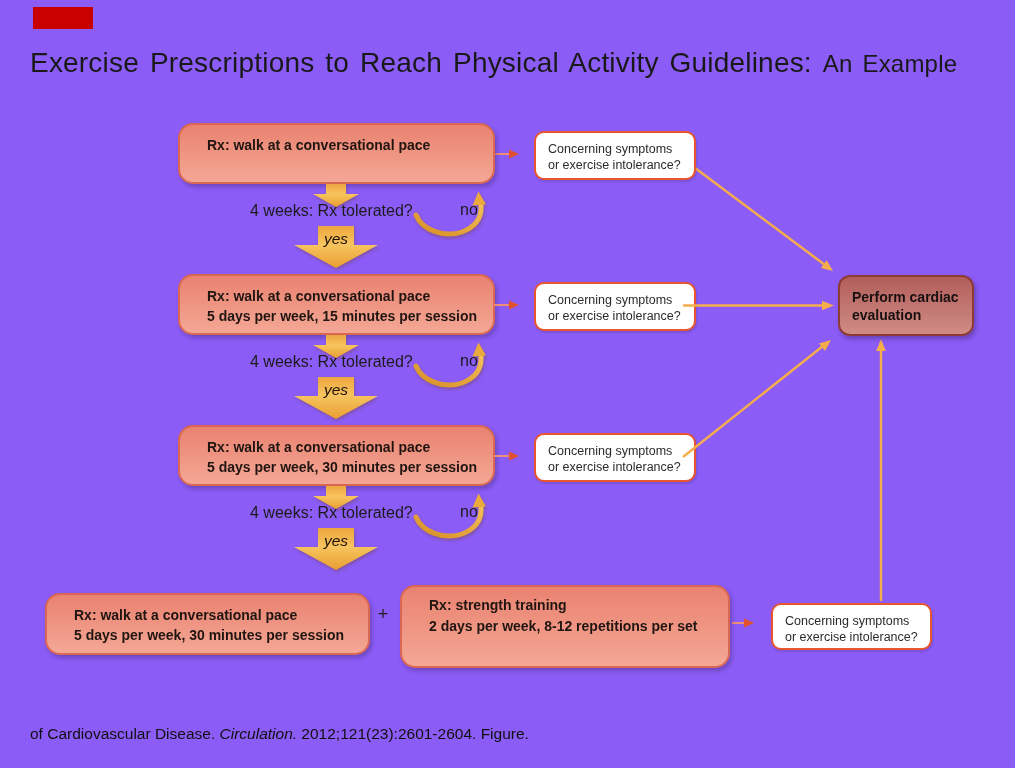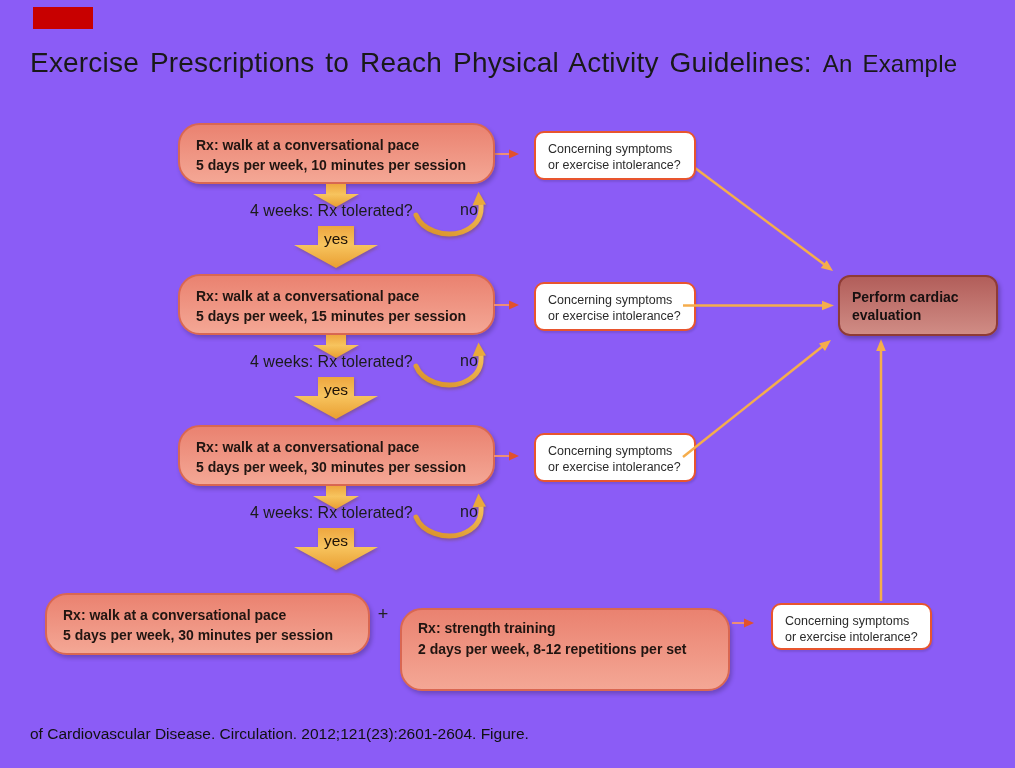--- a/index.html
+++ b/index.html
@@ -12,61 +12,61 @@
          font-size:28px;letter-spacing:.2px;word-spacing:3px;}
   .title .suffix{font-size:24px;}
 
   .overlay{position:absolute;left:0;top:0;z-index:1;pointer-events:none;}
 
   .step{position:absolute;left:0;top:0;width:1015px;height:768px;pointer-events:none;}
   .step2{transform:translateY(151px);}
   .step3{transform:translateY(302px);}
 
   .box-rx{position:absolute;box-sizing:border-box;z-index:2;
-          width:317px;height:61px;border-radius:22px;border:2px solid #d96752;
+          width:317px;height:61px;border-radius:15px;border:2px solid #d96752;
           background:linear-gradient(180deg,#ea8270 0%,#f4a795 100%);
           box-shadow:2px 3px 4px rgba(0,0,0,.22);
-          padding:10px 0 0 16px;font-weight:bold;font-size:14px;line-height:20px;
+          padding:10px 0 0 27px;font-weight:bold;font-size:14px;line-height:20px;
           color:#211511;white-space:nowrap;}
   .rx-row1{left:178px;top:123px;}
 
   .box-symptom{position:absolute;box-sizing:border-box;z-index:2;
           width:162px;height:49px;border-radius:10px;border:2px solid #e8552e;
           background:#ffffff;box-shadow:1px 2px 2px rgba(0,0,0,.12);
           padding:8px 0 0 12px;font-size:12.5px;line-height:16px;color:#2b2b2b;white-space:nowrap;margin-left:16px;}
   .sym-row1{left:518px;top:131px;}
   .sym-final{left:755px;top:603px;width:161px;height:47px;}
 
   .box-cardiac{position:absolute;box-sizing:border-box;z-index:2;
-          left:838px;top:275px;width:160px;height:61px;border-radius:12px;
+          left:838px;top:275px;width:136px;height:61px;border-radius:12px;
           border:2px solid #8e3b36;
           background:linear-gradient(180deg,#b25e5a 0%,#d08c85 100%);
           box-shadow:2px 3px 4px rgba(0,0,0,.25);
           padding:11px 16px 0 12px;font-weight:bold;font-size:14px;line-height:18px;
           color:#181010;white-space:nowrap;}
 
   .arrow-sm{position:absolute;left:313px;top:184px;width:46px;height:23px;z-index:2;}
   .arrow-yes{position:absolute;left:294px;top:226px;width:84px;height:42px;z-index:2;}
   .arrow-yes .yes-label{position:absolute;left:0;top:4px;width:100%;text-align:center;
-          font-size:15.5px;color:#1c1208;}
+          font-size:15.5px;color:#1c1208;font-style:italic;}
   .arrow-svg{filter:drop-shadow(1.5px 2px 1.5px rgba(110,70,15,.35));}
   .no-curve{position:absolute;left:412px;top:191px;width:82px;height:48px;z-index:2;}
 
   .q-text{position:absolute;left:250px;top:202px;width:163px;text-align:left;
           font-size:16px;color:#1b1b1b;white-space:nowrap;z-index:2;}
   .no-label{position:absolute;left:460px;top:201px;font-size:16px;color:#1b1b1b;z-index:2;}
 
   .box-walk{left:45px;top:593px;width:325px;height:62px;}
   .plus{position:absolute;left:371px;top:604px;width:24px;text-align:center;
         font-size:18px;color:#222;z-index:2;}
-  .box-strength{left:400px;top:608px;width:330px;height:83px;padding-top:8px;line-height:21px;}
+  .box-strength{left:400px;top:585px;width:330px;height:83px;padding-top:8px;line-height:21px;}
 
   .footer{position:absolute;left:30px;top:704px;width:745px;font-size:15.5px;
           line-height:19.5px;color:#101010;}
-  .footer .it{text-align:center;}
+  .footer .it{font-style:italic;text-align:center;}
 </style>
 </head>
 <body>
 
 <div class="slide">
 
   <svg width="0" height="0" style="position:absolute">
     <defs>
       <linearGradient id="gold" x1="0" y1="0" x2="0" y2="1">
         <stop offset="0" stop-color="#eea63f"></stop>
@@ -117,21 +117,20 @@
     </g>
     <g>
       <line x1="881" y1="601" x2="881" y2="351" stroke="#f5ad4c" stroke-width="2.5"></line>
       <polygon points="881,339 876.2,351 885.8,351" fill="#f5ad4c"></polygon>
     </g>
   </svg>
 
   <div class="step step1">
     <div class="box-rx rx-row1">
       <div>Rx: walk at a conversational pace</div>
-      <div>5 days per week, 10 minutes per session</div>
     </div>
     <div class="box-symptom sym-row1">
       <div>Concerning symptoms</div>
       <div>or exercise intolerance?</div>
     </div>
     <div class="arrow-sm">
       <svg class="arrow-svg" width="46" height="23" viewBox="0 0 46 23">
           <path d="M13,0 H33 V10 H46 L23,23 L0,10 H13 Z" fill="url(#gold)"></path>
         </svg>
     </div>

